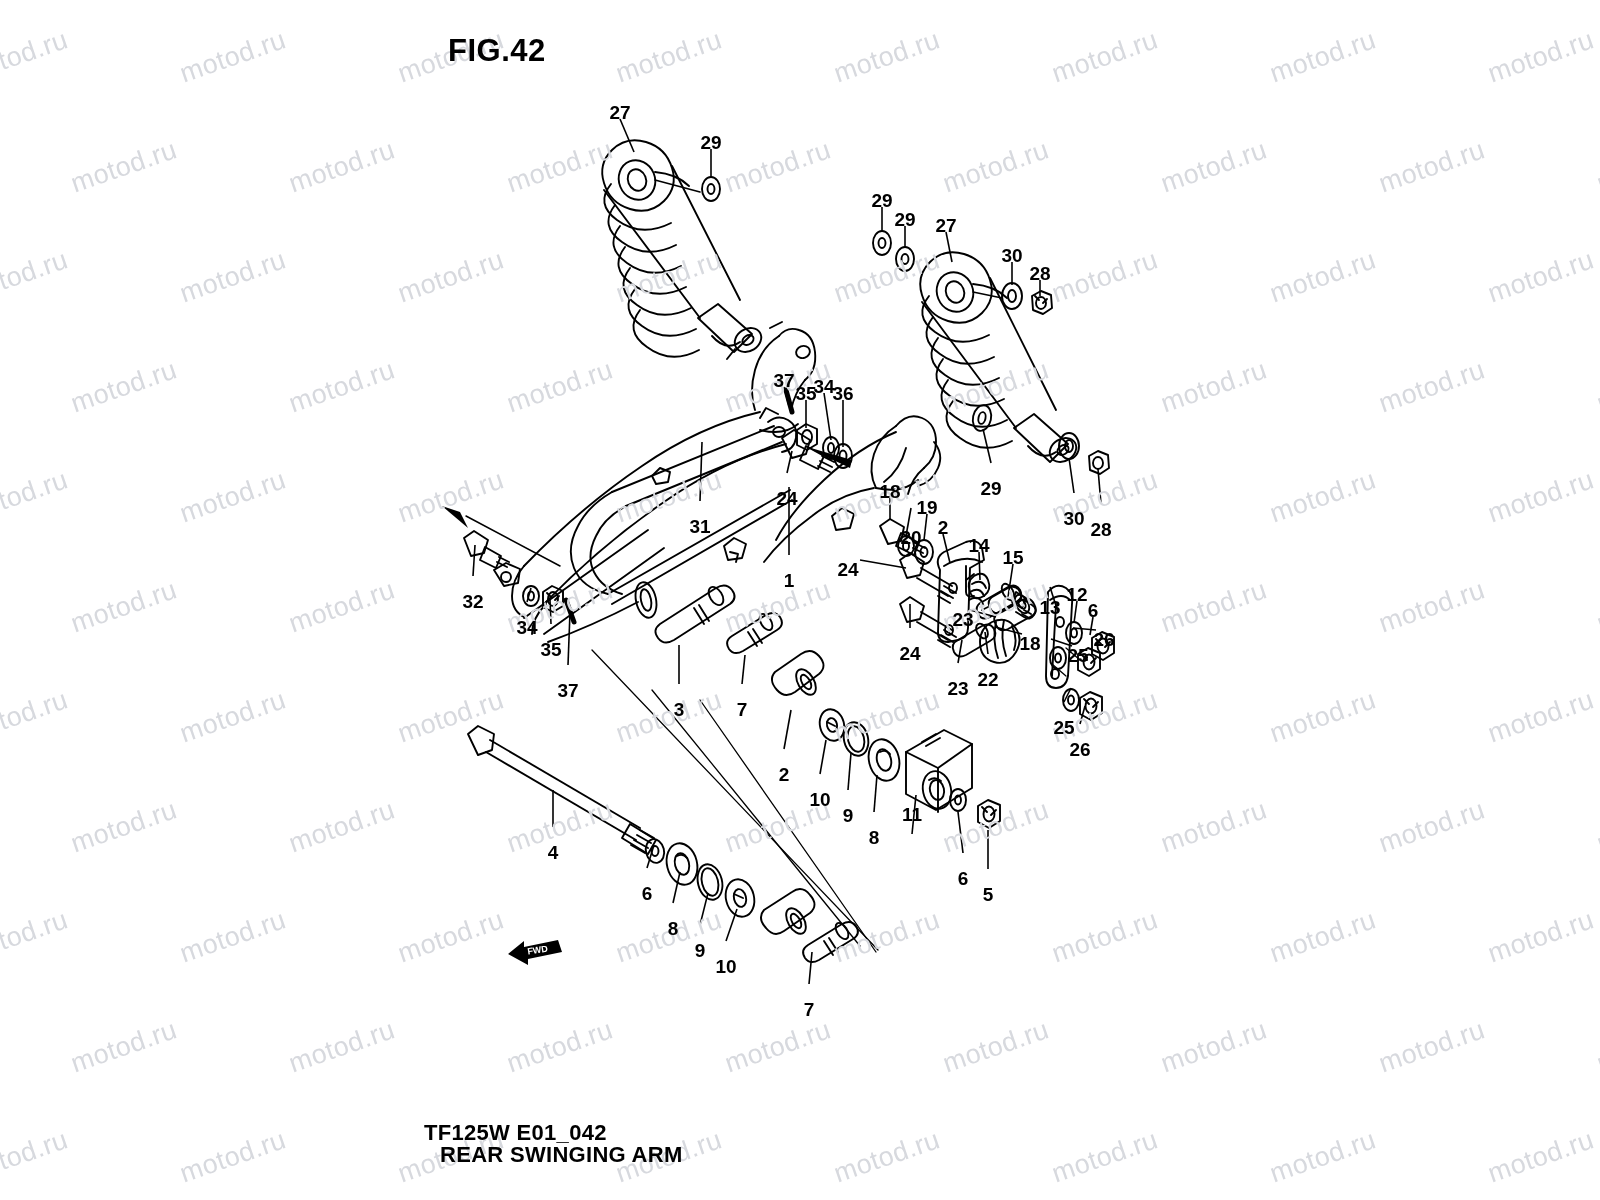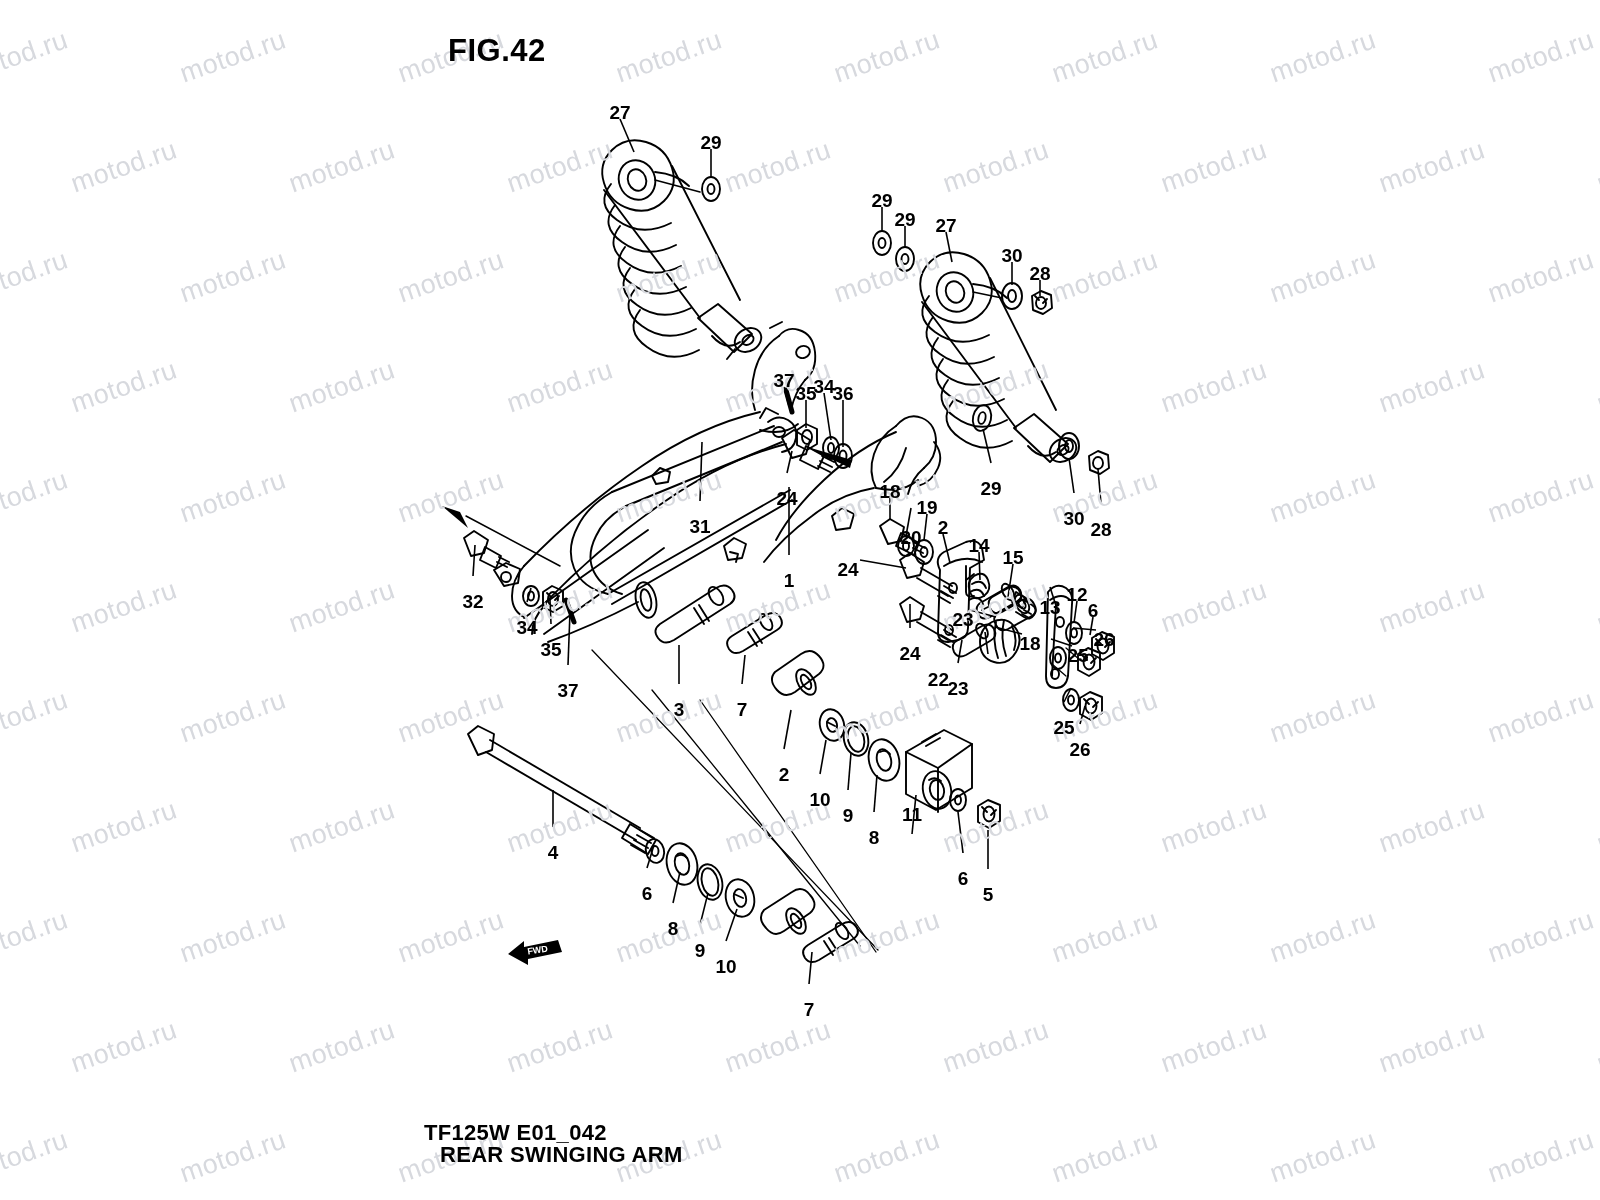--- a/index.html
+++ b/index.html
@@ -666,21 +666,21 @@
       <div class="callout" style="left: 943px; top: 518px;">2</div>
       <div class="callout" style="left: 1050px; top: 598px;">13</div>
       <div class="callout" style="left: 979px; top: 536px;">14</div>
       <div class="callout" style="left: 1013px; top: 548px;">15</div>
       <div class="callout" style="left: 1077px; top: 585px;">12</div>
       <div class="callout" style="left: 1093px; top: 601px;">6</div>
       <div class="callout" style="left: 890px; top: 482px;">18</div>
       <div class="callout" style="left: 927px; top: 498px;">19</div>
       <div class="callout" style="left: 911px; top: 492px; margin-top: 36px;">20</div>
       <div class="callout" style="left: 1030px; top: 634px;">18</div>
-      <div class="callout" style="left: 932px; top: 670px; text-align: right;">22</div>
+      <div class="callout" style="left: 988px; top: 670px;">22</div>
       <div class="callout" style="left: 963px; top: 610px;">23</div>
       <div class="callout" style="left: 958px; top: 679px;">23</div>
       <div class="callout" style="left: 848px; top: 560px;">24</div>
       <div class="callout" style="left: 910px; top: 644px;">24</div>
       <div class="callout" style="left: 1078px; top: 646px;">25</div>
       <div class="callout" style="left: 1064px; top: 718px;">25</div>
       <div class="callout" style="left: 1104px; top: 630px;">26</div>
       <div class="callout" style="left: 1080px; top: 740px;">26</div>
       <div class="callout" style="left: 620px; top: 103px;">27</div>
       <div class="callout" style="left: 946px; top: 216px;">27</div>

